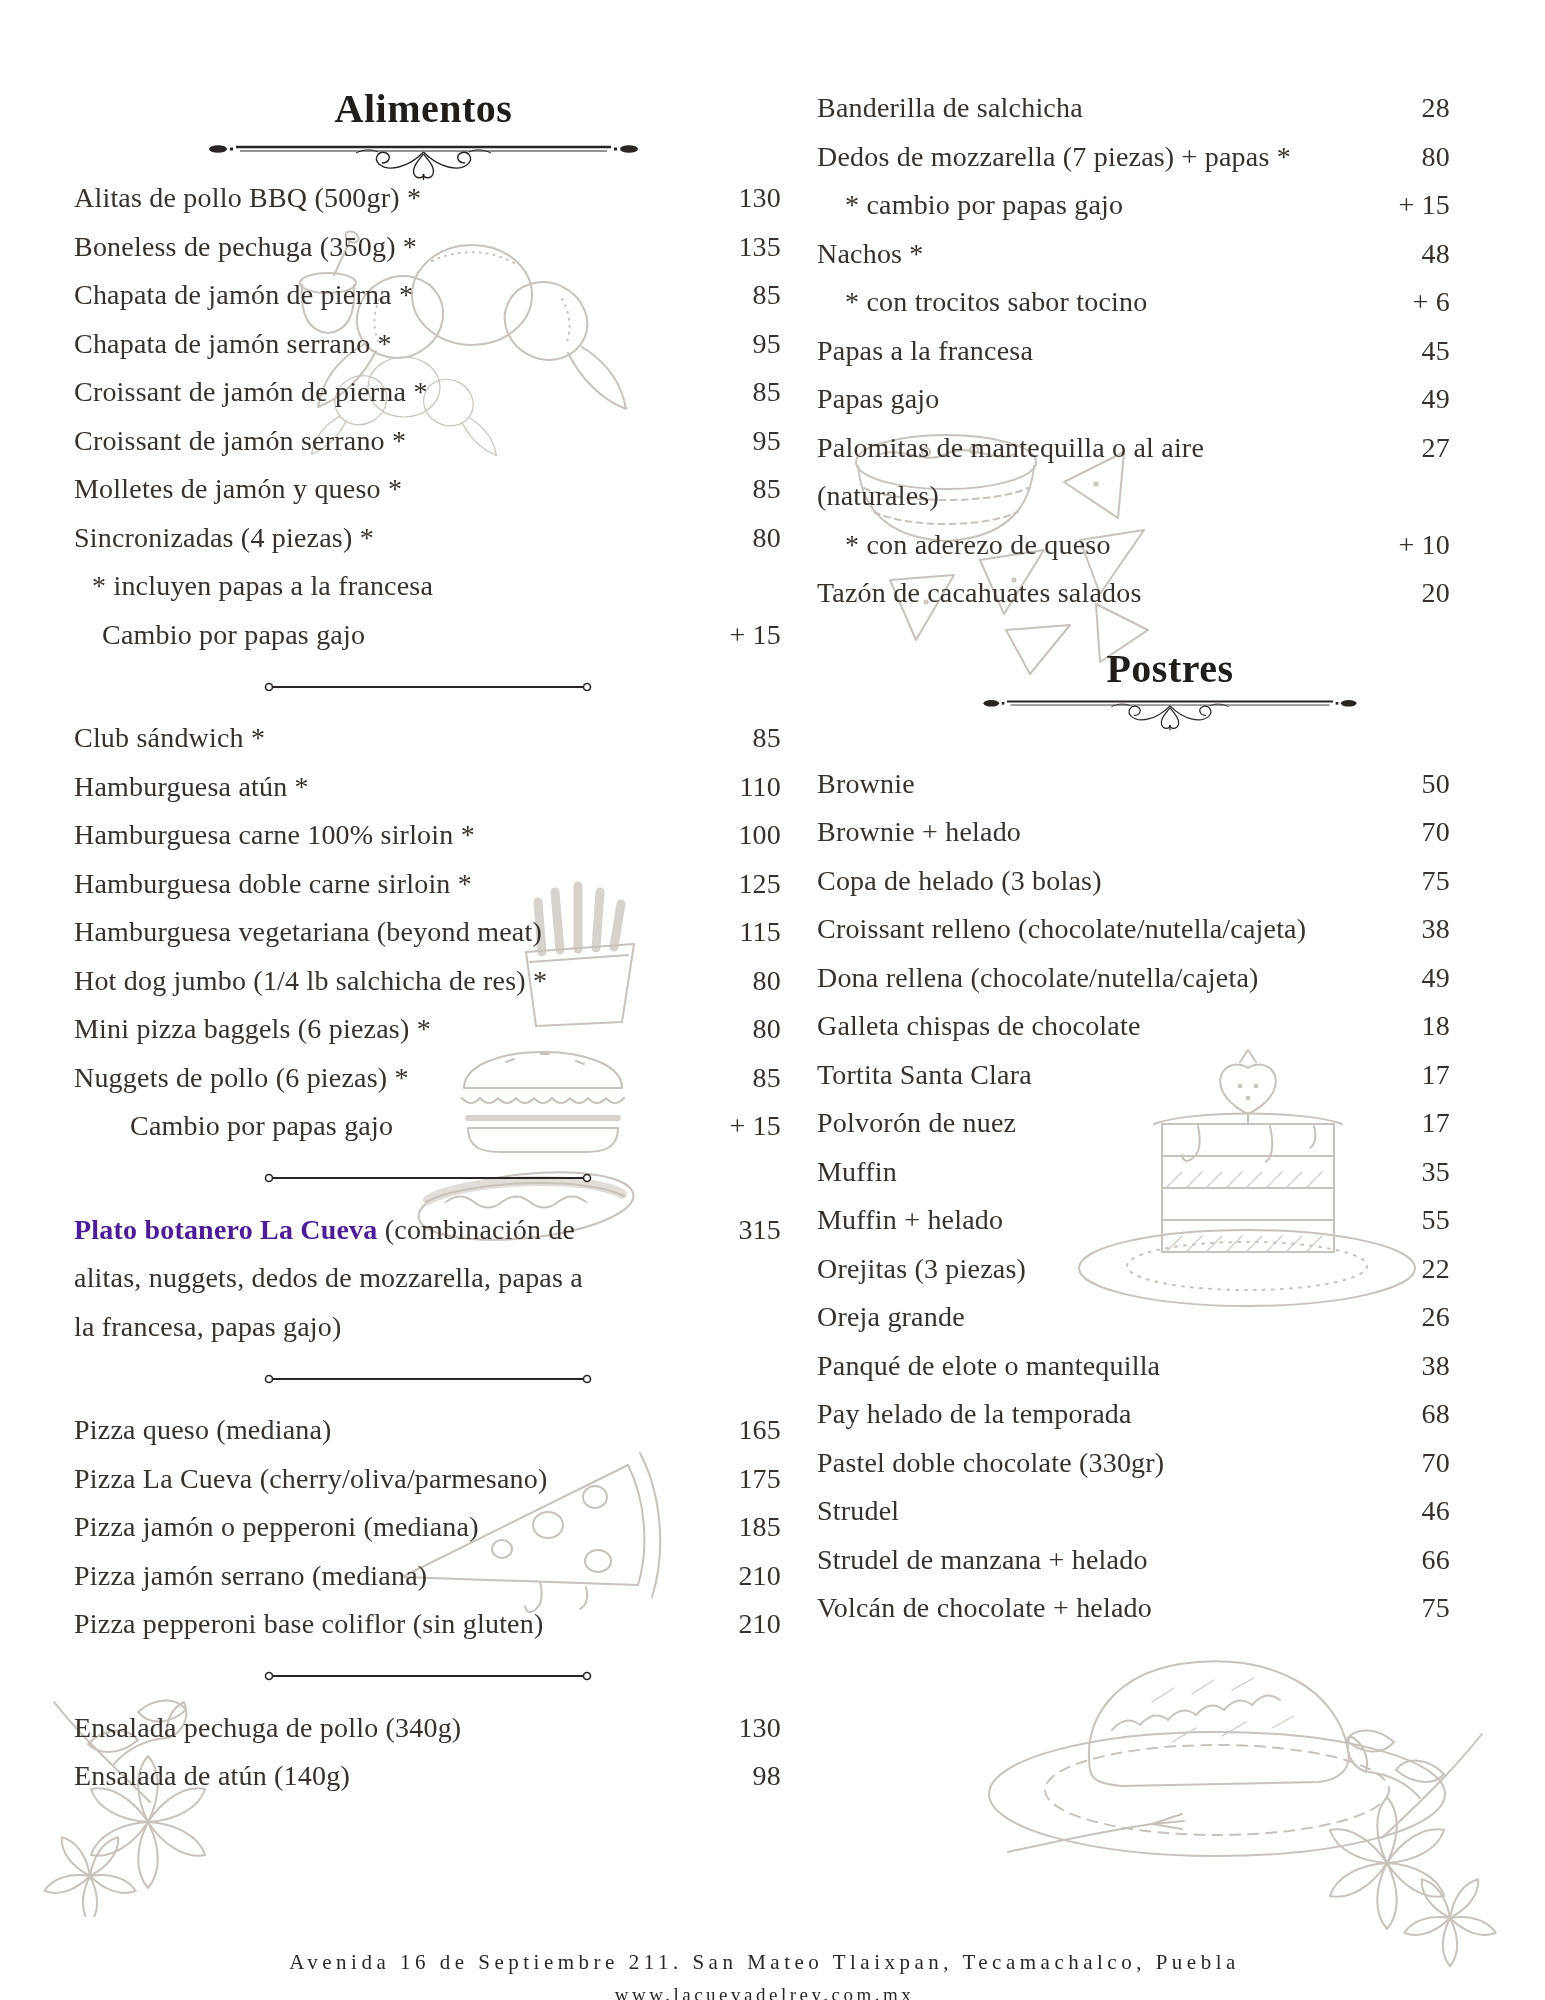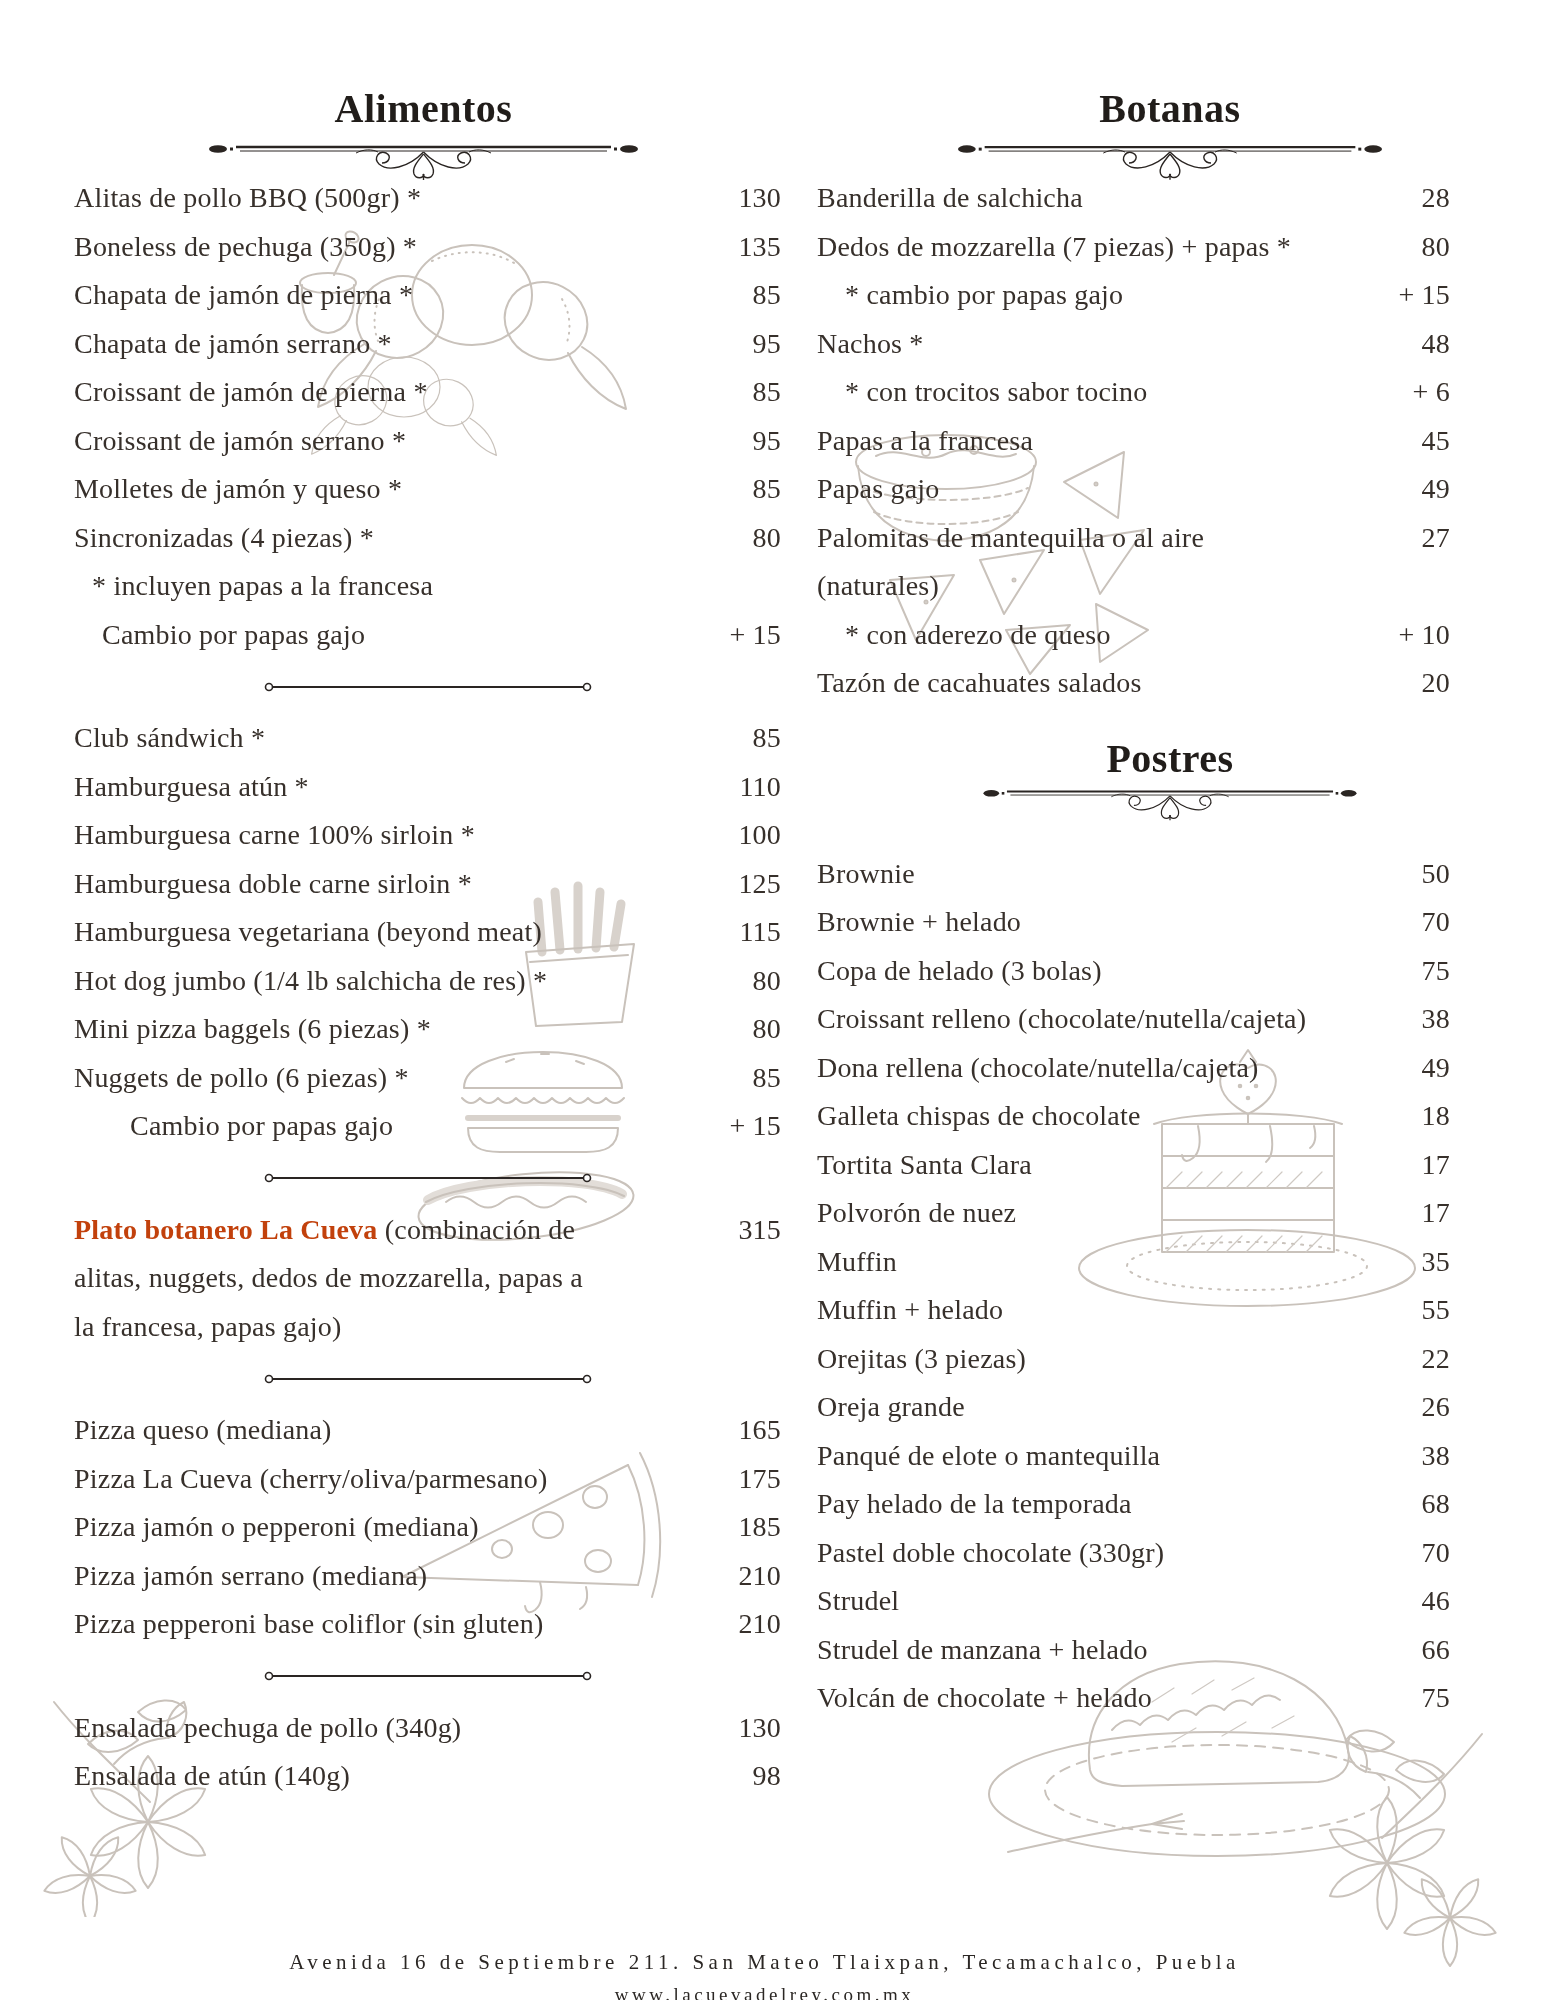--- a/index.html
+++ b/index.html
@@ -32,21 +32,21 @@
     text-align:center;line-height:50px;letter-spacing:0.5px;
   }
   .divider{margin-top:2px;}
   .divider .orn{stroke:#2a2522;fill:none;stroke-width:1.4;}
 
   .hdr-postres{height:112px;padding-top:0;overflow:visible;}
   .hdr-postres .sec-title{margin-top:30px;line-height:42px;}
 
   .row{display:flex;align-items:center;height:48.5px;font-size:28px;letter-spacing:0.2px;white-space:nowrap;}
   .row .lbl{flex:0 1 auto;}
-  .row .lbl b{font-weight:700;color:#c2410c;}
+  .row .lbl b{font-weight:700;color:#4c1d95;}
   .row .price{margin-left:auto;text-align:left;padding-left:14px;}
   .row.ind1 .lbl{padding-left:18px;}
   .row.ind2 .lbl{padding-left:28px;}
   .row.ind3 .lbl{padding-left:56px;}
 
   .seprow{height:55px;display:flex;align-items:center;justify-content:center;}
   .seprow line{stroke:#2a2523;stroke-width:2;}
   .seprow circle{fill:#ffffff;stroke:#2a2523;stroke-width:1.6;}
 
   .footer{position:absolute;left:0;right:16px;top:1902px;text-align:center;z-index:2;color:#2b2724;margin-top:48px;}
@@ -442,42 +442,20 @@
           <span class="price">130</span>
         </div>
         <div class="row">
           <span class="lbl">Ensalada de atún (140g)</span>
           <span class="price">98</span>
         </div>
       </div>
   </div>
 
   <div class="col col-right">
-    <div class="hdr">
-      <div class="hdr-inner">
-        <div class="sec-title">Botanas</div>
-        <svg class="divider" width="430" height="46" viewBox="0 0 435 46">
-          <g class="orn">
-            <line x1="30" y1="11" x2="405" y2="11" stroke-width="2.4"></line>
-            <line x1="34" y1="15" x2="401" y2="15" stroke-width="1"></line>
-            <ellipse cx="12" cy="13" rx="9" ry="3.8" fill="#2a2522" stroke="none"></ellipse>
-            <rect x="24" y="11.5" width="3" height="3" fill="#2a2522" stroke="none"></rect>
-            <ellipse cx="423" cy="13" rx="9" ry="3.8" fill="#2a2522" stroke="none"></ellipse>
-            <rect x="408" y="11.5" width="3" height="3" fill="#2a2522" stroke="none"></rect>
-            <path d="M217.5 16 C 202 32, 182 36, 173 28 C 167 22, 173 14, 180 17 C 186 20, 183 27, 176 27"></path>
-            <path d="M217.5 16 C 233 32, 253 36, 262 28 C 268 22, 262 14, 255 17 C 249 20, 252 27, 259 27"></path>
-            <path d="M217.5 18 C 211 26, 206 32, 208 38 C 210 43, 217 43, 218 38"></path>
-            <path d="M217.5 18 C 224 26, 229 32, 227 38 C 225 43, 218 43, 217 38"></path>
-            <path d="M150 17 C 158 13, 166 13, 172 16" stroke-width="1"></path>
-            <path d="M285 17 C 277 13, 269 13, 263 16" stroke-width="1"></path>
-            <line x1="217.5" y1="40" x2="217.5" y2="44"></line>
-          </g>
-        </svg>
-      </div>
-    </div>
     <div class="rows">
         <div class="row">
           <span class="lbl">Banderilla de salchicha</span>
           <span class="price">28</span>
         </div>
         <div class="row">
           <span class="lbl">Dedos de mozzarella (7 piezas) + papas *</span>
           <span class="price">80</span>
         </div>
         <div class="row ind2">

